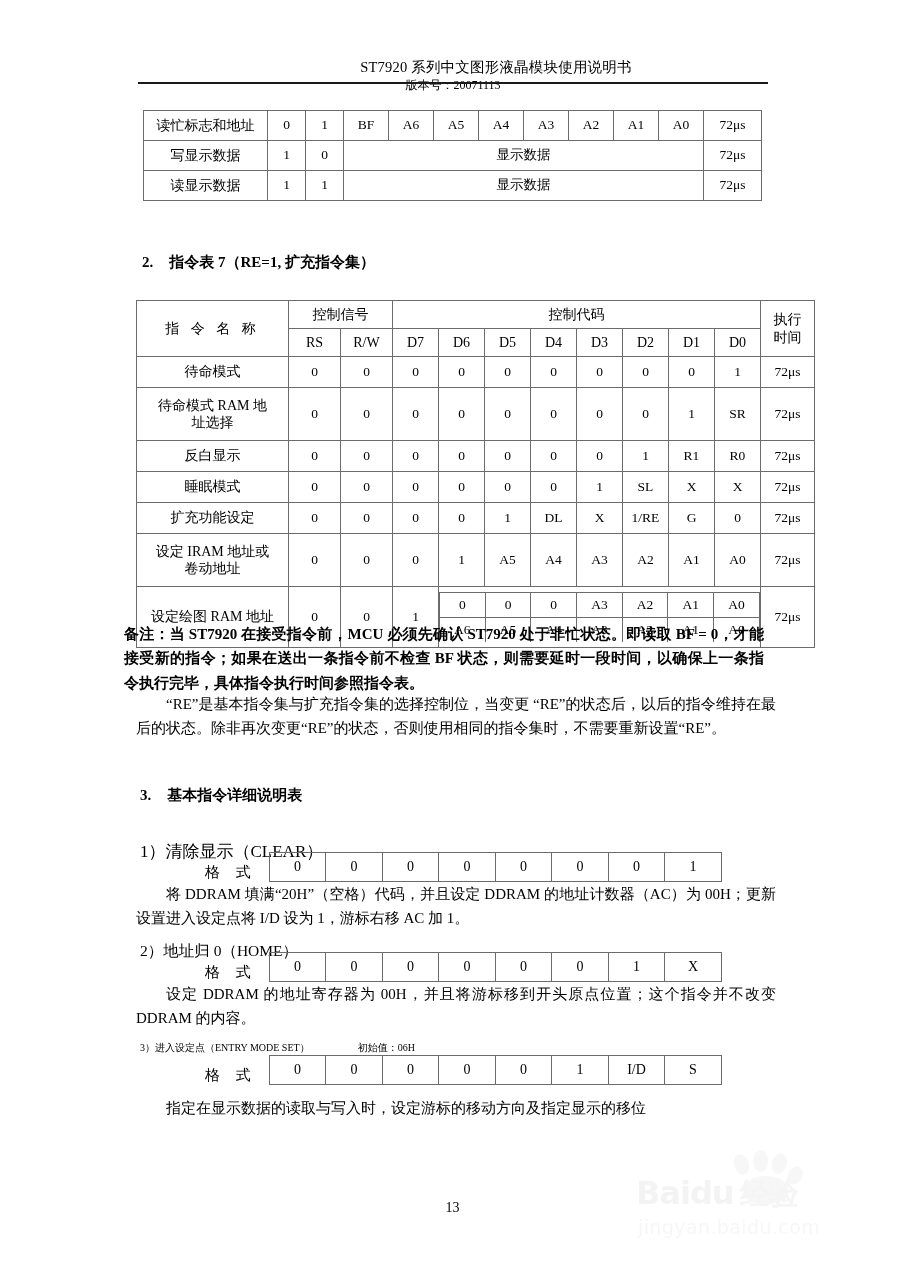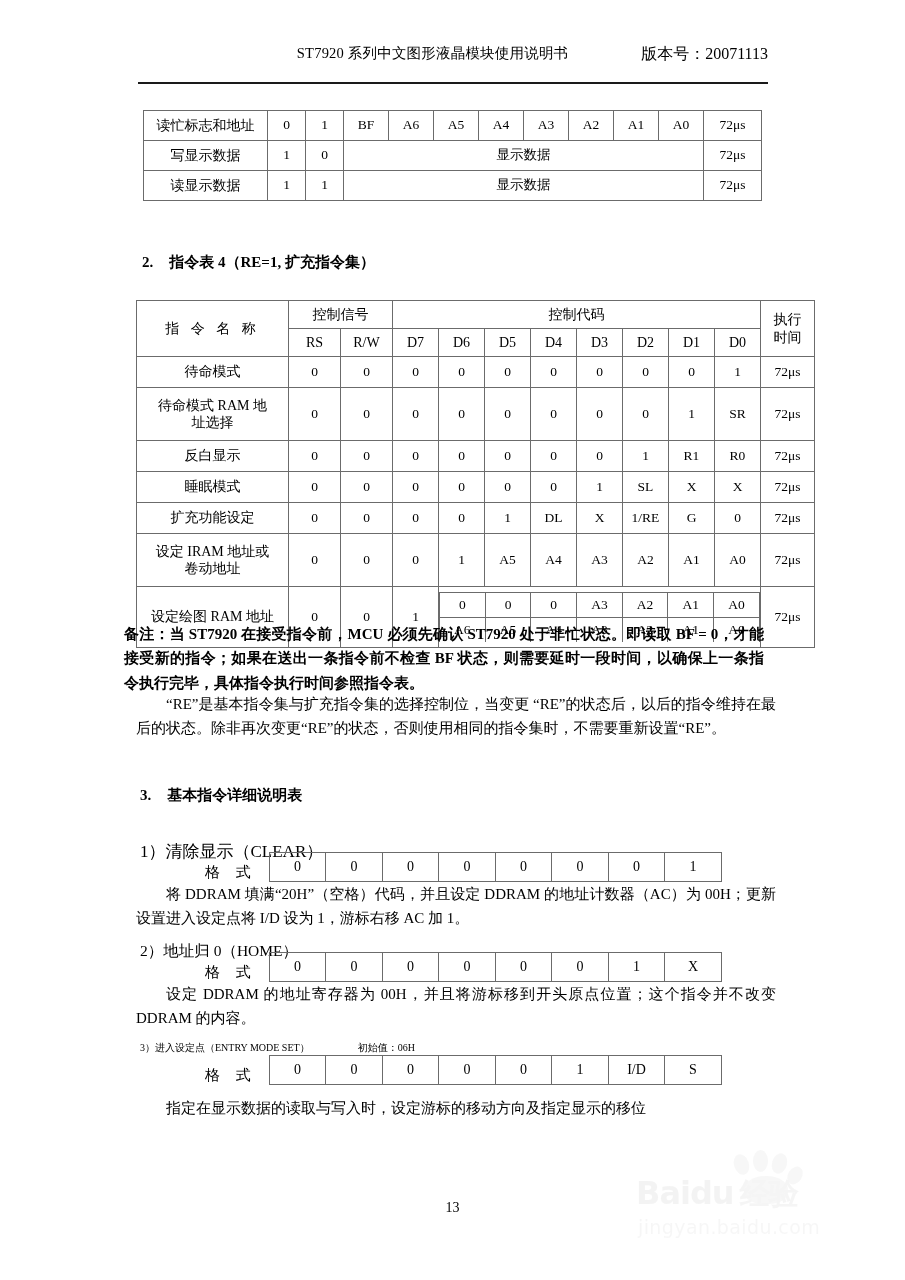--- a/index.html
+++ b/index.html
@@ -14,34 +14,35 @@
     background: #ffffff;
     font-family: "Liberation Serif", "DejaVu Serif", serif;
     color: #000000;
     overflow: hidden;
   }
 
   
   .header {
     position: absolute;
     left: 138px;
-    top: 44px;
+    top: 58px;
     width: 630px;
     display: flex;
-    align-items: flex-start;
+    align-items: center;
+    flex-direction: column;
   }
   .header-title {
     flex: 1;
     text-align: center;
     font-size: 14.5px;
     letter-spacing: 0.2px;
     padding-left: 86px;
   }
   .header-version {
-    font-size: 16px;
+    font-size: 12px;
     white-space: nowrap;
   }
   .header-rule {
     position: absolute;
     left: 138px;
     top: 82px;
     width: 630px;
     border-top: 2.2px solid #1a1a1a;
   }
 
@@ -258,21 +259,21 @@
         <td class="name">读显示数据</td>
         <td>1</td>
         <td>1</td>
         <td colspan="8">显示数据</td>
         <td>72μs</td>
       </tr>
     </tbody>
   </table>
 
   <div class="heading" style="left:142px; top:253px;">
-    <span class="num">2.</span><span>指令表 4（RE=1, 扩充指令集）</span>
+    <span class="num">2.</span><span>指令表 7（RE=1, 扩充指令集）</span>
   </div>
 
   <table class="grid table-main">
     <colgroup>
       <col style="width:152px">
         <col style="width:52px">
         <col style="width:52px">
       <col style="width:46px">
         <col style="width:46px">
         <col style="width:46px">

